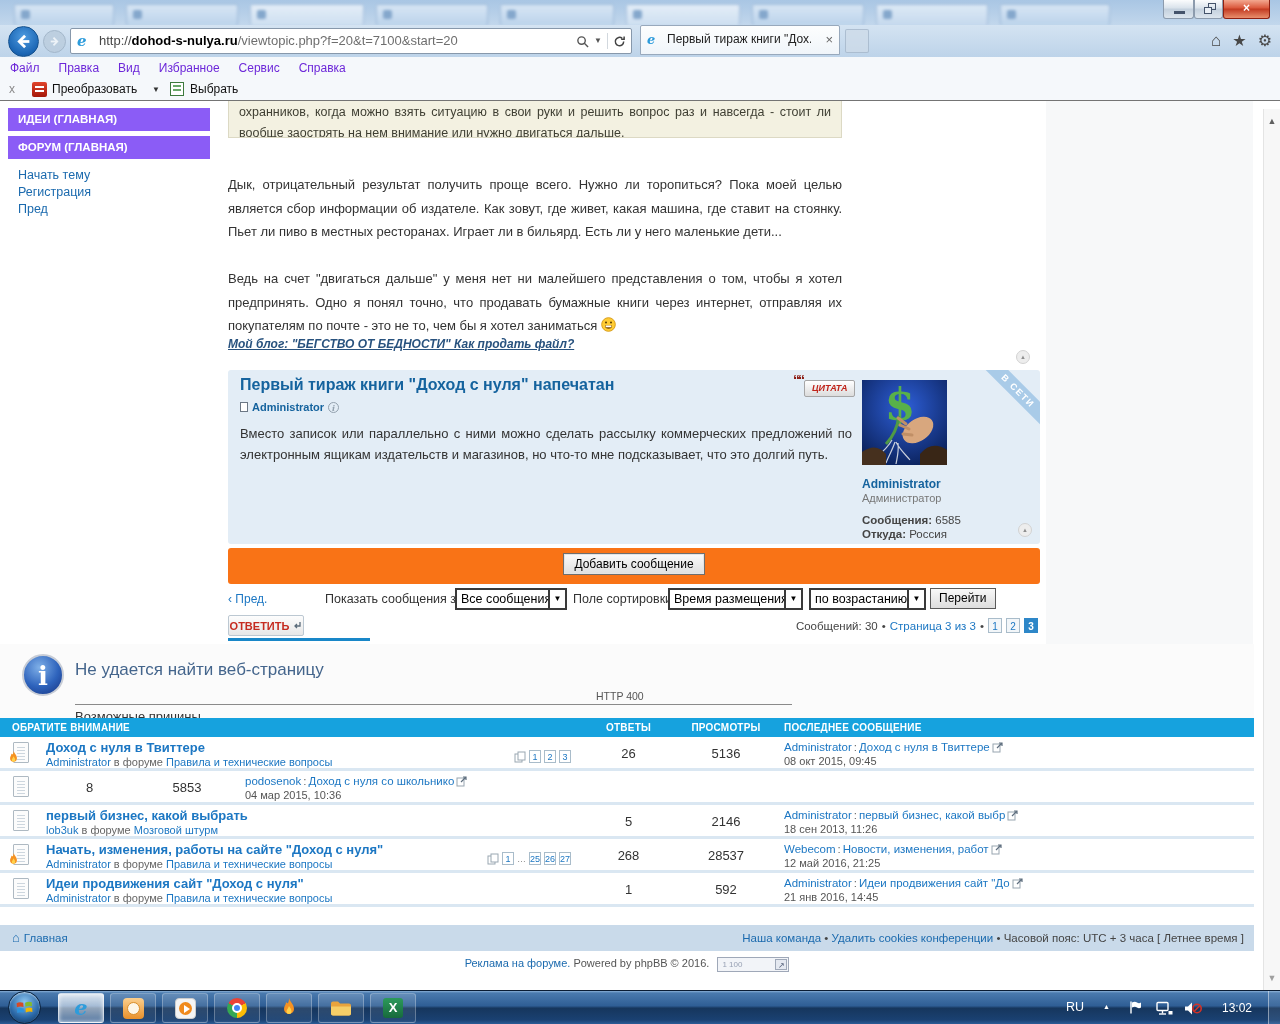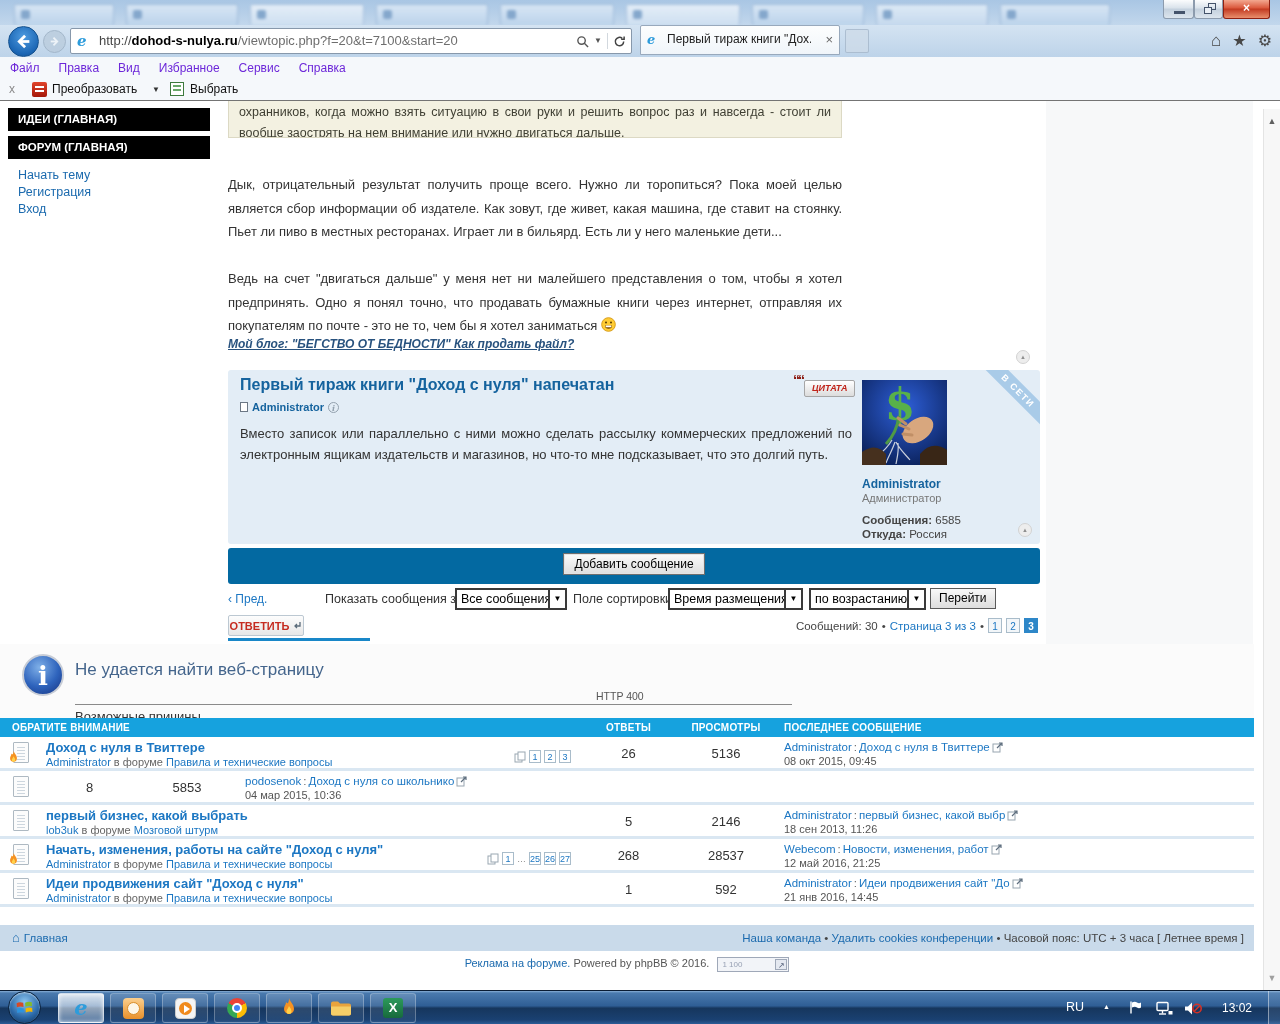--- a/index.html
+++ b/index.html
@@ -65,21 +65,21 @@
   .sel-ic span { position:absolute; left:2px; top:2px; width:8px; height:8px;
     background:repeating-linear-gradient(#69A869 0 2px, #fff 2px 4px); }
   .cb-sel { position:absolute; left:190px; top:3px; }
 
   
   .viewport { position:absolute; top:101px; left:0; width:1280px; height:889px; background:#fff; }
   .right-gutter { position:absolute; left:1046px; top:0; width:207px; height:543px; background:#F7F8F9; }
 
   
   .sidebar { position:absolute; left:8px; top:7px; width:202px; }
-  .sb-btn { width:202px; height:23px; background:#000000; color:#fff; font-weight:bold; font-size:11.5px;
+  .sb-btn { width:202px; height:23px; background:#8b5cf6; color:#fff; font-weight:bold; font-size:11.5px;
     line-height:23px; padding-left:10px; margin-bottom:5px; }
   .sb-links { margin-top:8px; padding-left:10px; }
   .sb-links a { display:block; color:#1B6AAE; font-size:12.5px; line-height:17px; }
 
   
   .quote-box { position:absolute; left:228px; top:0; width:614px; height:37px; background:#F3F1E1;
     border:1px solid #DCD9C4; border-top:none; padding:1px 10px 0; font-size:12.5px; line-height:21px; color:#3F3F33;
     text-align:justify; overflow:hidden; }
   .para { position:absolute; left:228px; width:614px; font-size:13px; line-height:23.5px; color:#333; text-align:justify; }
   .smiley { display:inline-block; vertical-align:-2px; }
@@ -104,21 +104,21 @@
   .p-name { position:absolute; top:97px; font-size:12px; font-weight:bold; color:#15639E; }
   .p-rank { position:absolute; top:112px; font-size:11px; color:#777; }
   .p-row1 { position:absolute; top:134px; font-size:11.5px; color:#444; }
   .p-row2 { position:absolute; top:148px; font-size:11.5px; color:#444; }
   .p-lab { font-weight:bold; }
   .ribbon-wrap { position:absolute; top:0; right:0; width:56px; height:56px; overflow:hidden; border-radius:0 3px 0 0; }
   .ribbon { position:absolute; top:13px; right:-33px; width:110px; height:16px; background:#A9CBE8; color:#fff;
     font-size:9px; font-weight:bold; text-align:center; line-height:16px; letter-spacing:1.5px; transform:rotate(45deg); }
   .p2-top-btn { position:absolute; right:8px; top:153px; }
 
-  .addmsg-row { position:absolute; left:228px; top:447px; width:812px; height:36px; background:#0369a1; border-radius:3px; text-align:center; }
+  .addmsg-row { position:absolute; left:228px; top:447px; width:812px; height:36px; background:#f97316; border-radius:3px; text-align:center; }
   .btn-classic { display:inline-block; margin-top:5px; font-size:12px; color:#000; padding:3px 10px;
     background:linear-gradient(#FBFBFB,#DFDFDF); border:1px solid #6E6E6E; box-shadow:0 0 0 1px #E4E4E4 inset; }
 
   .filters-row { position:absolute; left:228px; top:487px; width:812px; height:24px; font-size:12.5px; color:#333; }
   .f-prev { position:absolute; left:0; top:4px; color:#1C77C3; font-size:12px; }
   .f-lab1 { position:absolute; left:97px; top:4px; }
   .f-lab2 { position:absolute; left:345px; top:4px; }
   .sel { position:absolute; top:0; height:22px; background:#fff; border:2px solid #3A3A3A; font-size:12.5px;
     line-height:18px; padding-left:4px; color:#000; white-space:nowrap; }
   .sel .arr { position:absolute; right:0; top:0; bottom:0; width:17px; border-left:2px solid #3A3A3A;
@@ -340,21 +340,21 @@
 
 <div class="viewport">
   <div class="right-gutter"></div>
 
   <div class="sidebar">
     <div class="sb-btn">ИДЕИ (ГЛАВНАЯ)</div>
     <div class="sb-btn">ФОРУМ (ГЛАВНАЯ)</div>
     <div class="sb-links">
       <a href="#">Начать тему</a>
       <a href="#">Регистрация</a>
-      <a href="#">Вход</a>
+      <a href="#">Пред</a>
     </div>
   </div>
 
   <div class="quote-box">охранников, когда можно взять ситуацию в свои руки и решить вопрос раз и навсегда - стоит ли вообще заострять на нем внимание или нужно двигаться дальше.</div>
   <div class="para" style="top:72px;">Дык, отрицательный результат получить проще всего. Нужно ли торопиться? Пока моей целью является сбор информации об издателе. Как зовут, где живет, какая машина, где ставит на стоянку. Пьет ли пиво в местных ресторанах. Играет ли в бильярд. Есть ли у него маленькие дети...</div>
   <div class="para" style="top:166px;">
     <span>Ведь на счет "двигаться дальше" у меня нет ни малейшего представления о том, чтобы я хотел предпринять. Одно я понял точно, что продавать бумажные книги через интернет, отправляя их покупателям по почте - это не то, чем бы я хотел заниматься</span>
     <span class="smiley"><svg width="15" height="15" viewBox="0 0 15 15">
           <circle cx="7.5" cy="7.5" r="6.8" fill="#FFCC33" stroke="#D99E1B"></circle>
           <circle cx="5" cy="5.6" r="1" fill="#5A3A00"></circle>

